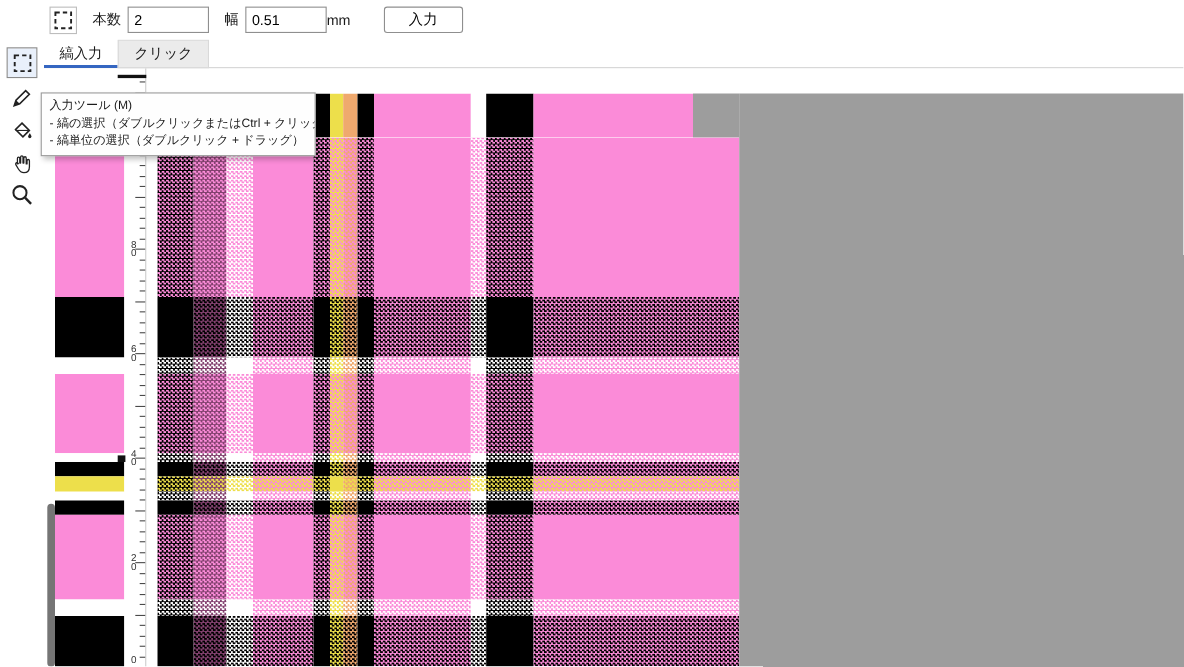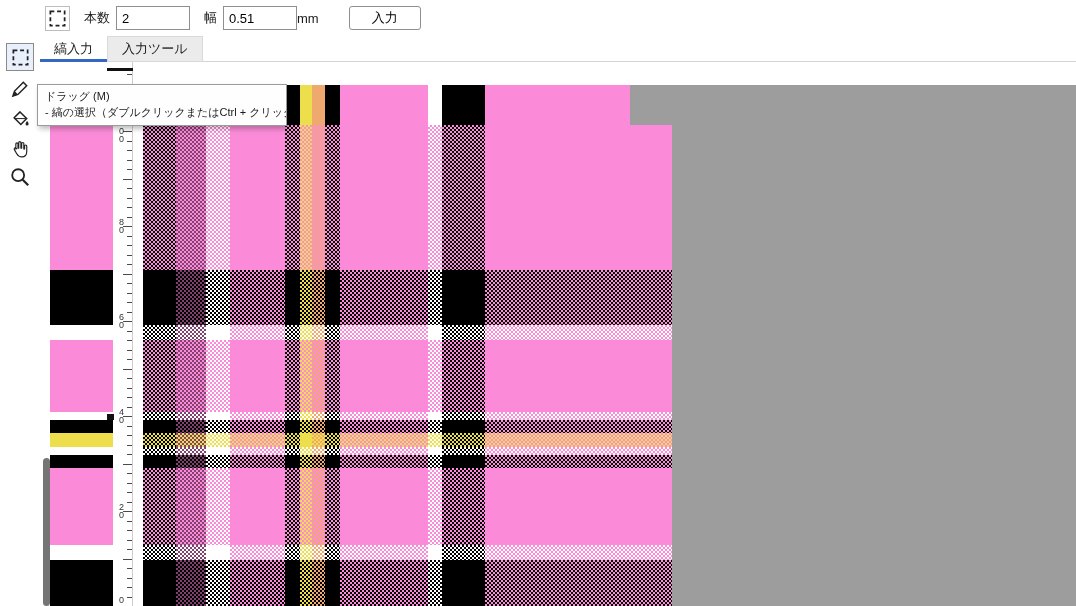--- a/index.html
+++ b/index.html
@@ -64,21 +64,21 @@
   <span class="tlabel">本数</span>
   <input class="field" value="2" style="">
   <span class="tlabel">幅</span>
   <input class="field" value="0.51" style="">
   <span id="unit-label">mm</span>
   <button id="input-btn">入力</button>
 </div>
 
 <div id="tabbar">
   <div class="tab active" id="tab-active" style="box-shadow: rgb(53, 102, 193) 0px -3px 0px inset;">縞入力</div>
-  <div class="tab">入力ツール</div>
+  <div class="tab">クリック</div>
 </div>
 <div id="tabline"></div>
 
 <div id="toolcol">
   <div class="tool selected" style="top:8px">
     <svg width="19" height="19" viewBox="0 0 24 24">
       <rect x="3" y="3" width="18" height="18" fill="none" stroke="#222" stroke-width="2.2" stroke-dasharray="5 3.5"></rect>
     </svg>
   </div>
   <div class="tool" style="top:40px">
@@ -378,15 +378,16 @@
     <div class="tick" style="top: 31px; width: 5px;"></div>
     <div class="tick" style="top: 21.5px; width: 9px;"></div>
     <div class="tick" style="top: 12px; width: 5px;"></div>
   </div>
 <div id="ruler-cap" class="abs"></div>
 <div id="ruler-marker" class="abs"></div>
 
 <div id="vscroll" class="abs" style="background: rgb(117, 117, 117);"></div>
 
 <div id="tooltip" class="abs">
-  <div>ドラッグ (M)</div>
+  <div>入力ツール (M)</div>
   <div>- 縞の選択（ダブルクリックまたはCtrl + クリック）</div>
+  <div>- 縞単位の選択（ダブルクリック + ドラッグ）</div>
 </div>
 
 </body></html>

